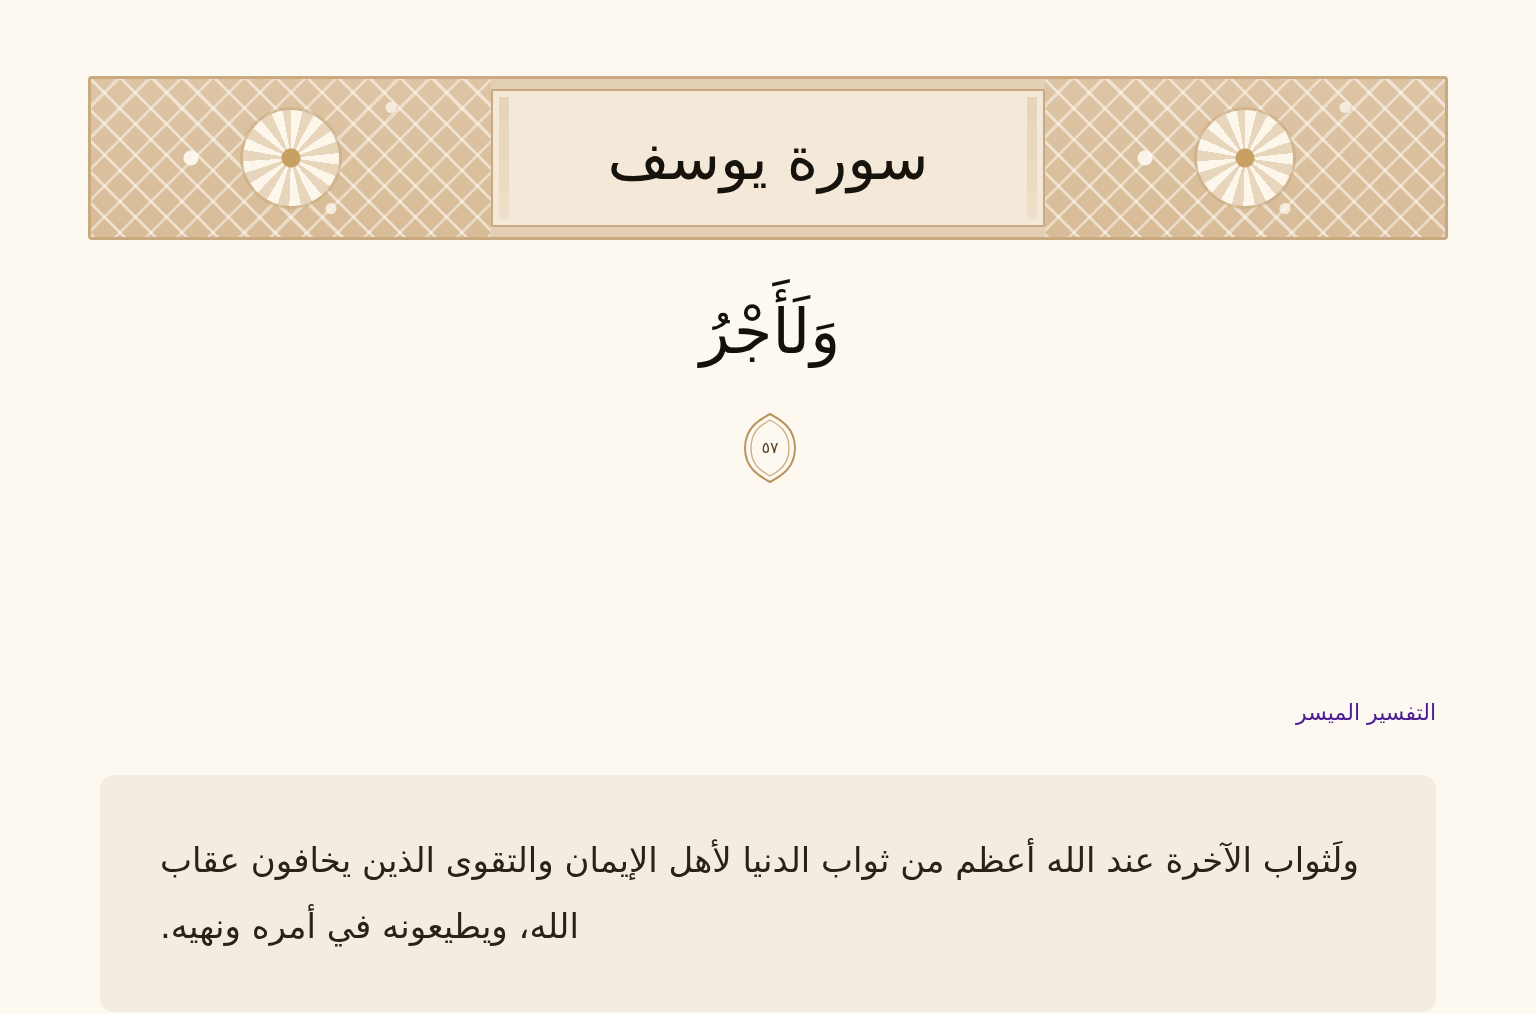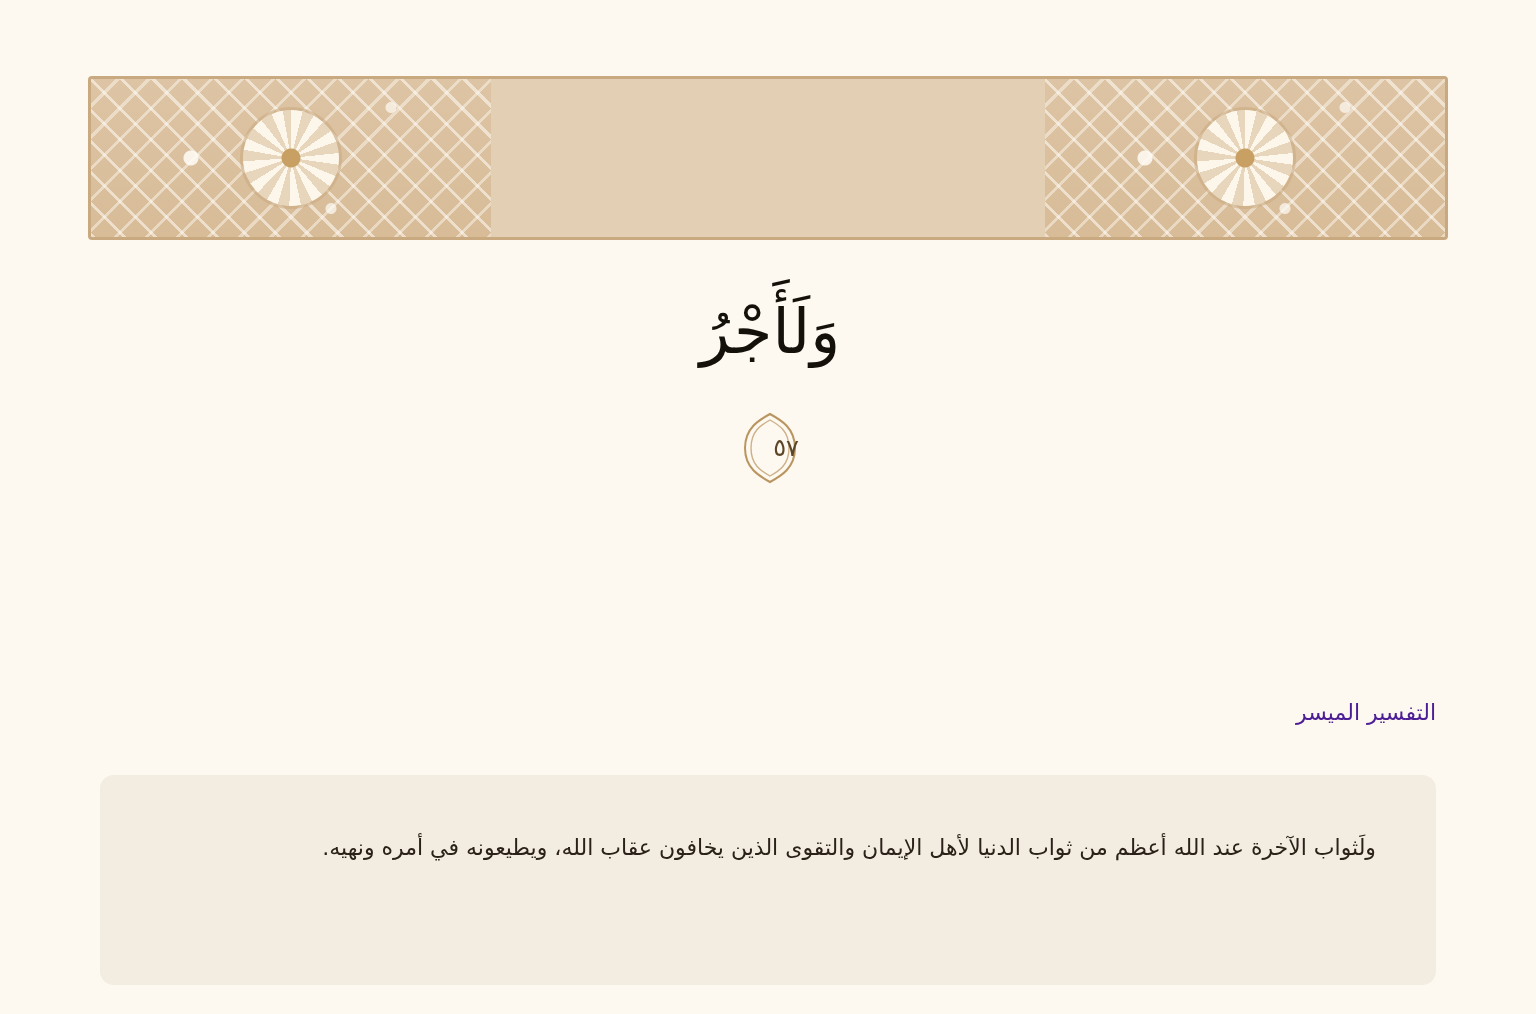--- a/index.html
+++ b/index.html
@@ -136,25 +136,26 @@
     margin-top: 34px;
     letter-spacing: 1px;
     display: flex;
     align-items: center;
     justify-content: center;
     gap: 18px;
   }
   .ayah-marker {
     display: inline-flex;
     align-items: center;
+    justify-content: center;
     width: 58px;
     height: 72px;
     flex: 0 0 auto;
     color: #8a6a40;
-    font-size: 24px;
+    font-size: 16px;
     font-family: "DejaVu Sans", sans-serif;
     position: relative;
   }
   .ayah-marker svg {
     position: absolute;
     inset: 0;
     width: 100%;
     height: 100%;
   }
   .ayah-marker span {
@@ -177,38 +178,41 @@
     top: 775px;
     left: 100px;
     right: 100px;
     min-height: 210px;
     background: #f3ece1;
     border-radius: 14px;
     box-sizing: border-box;
     padding: 52px 60px;
   }
   .tafsir-text {
-    font-size: 22px;
+    font-size: 34px;
     line-height: 1.95;
     color: #2a2218;
-    text-align: right;
+    text-align: left;
     direction: rtl;
     font-family: "DejaVu Sans", sans-serif;
   }
 </style>
 </head>
 <body>
 
 <div class="banner-wrap">
   <div class="banner">
     <div class="orn-side left">
       <div class="rosette left"></div>
     </div>
     <div class="orn-side right">
       <div class="rosette right"></div>
+    </div>
+    <div class="banner-center">
+      <div class="surah-title">سورة يوسف</div>
     </div>
   </div>
 </div>
 
 <div class="ayah-area">
   <div class="ayah-line l1">وَلَأَجْرُ</div>
   <div class="ayah-line l2">
     <span class="ayah-marker">
       <svg viewBox="0 0 58 72" aria-hidden="true">
         <path d="M29 2 C40 8, 54 16, 54 36 C54 56, 40 64, 29 70 C18 64, 4 56, 4 36 C4 16, 18 8, 29 2 Z" fill="none" stroke="#b99straight"></path>

